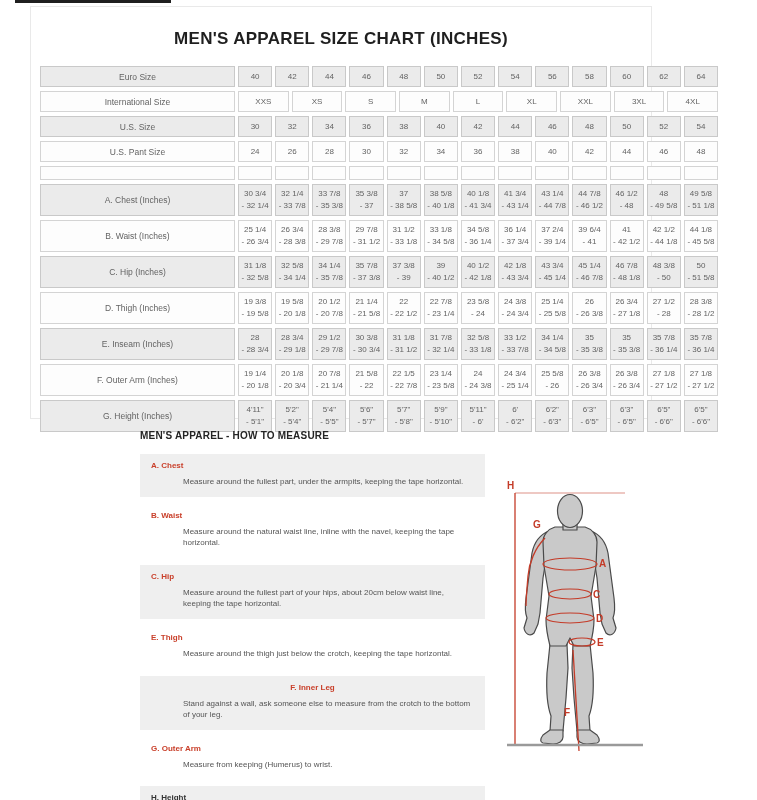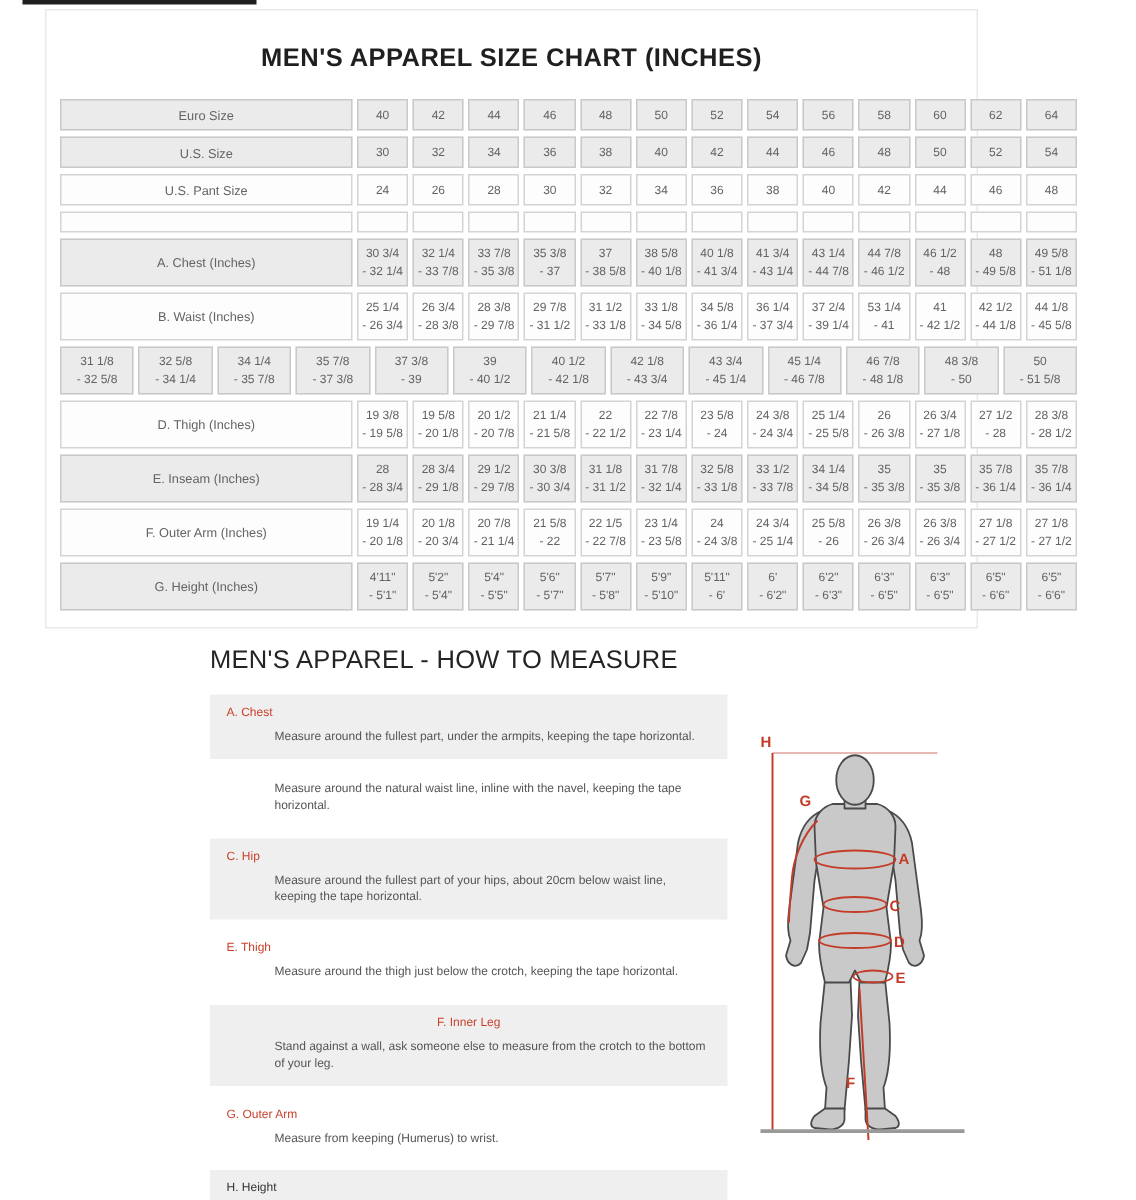--- a/index.html
+++ b/index.html
@@ -26,26 +26,26 @@
   }
   .cell.g{background:#ebebeb;border-color:#c9c9c9;}
   .cell.w{background:#fdfdfd;border-color:#d4d4d4;}
   .lbl{flex:0 0 195px;font-size:8.5px;}
   .hd{flex:1 1 0;font-size:8px;height:21px;}
   .hd.empty{height:14px;}
   .val{flex:1 1 0;font-size:8px;white-space:pre-line;line-height:1.5;padding:3px 0;min-height:31px;}
 
   
   .measure-section{position:absolute;left:140px;top:430px;width:508px;}
-  .m-heading{font-size:17px;font-weight:normal;color:#242424;margin:0 0 13px;letter-spacing:.2px;}
+  .m-heading{font-size:10px;font-weight:bold;color:#242424;margin:0 0 13px;letter-spacing:.2px;}
   .m-flex{display:flex;gap:8px;align-items:flex-start;}
   .m-list{width:345px;flex:none;}
   .m-item{padding:7px 11px 9px;margin-bottom:7px;box-sizing:border-box;}
   .m-item.shaded{background:#efefef;}
-  .m-title{font-size:8px;font-weight:normal;margin-bottom:6px;}
+  .m-title{font-size:8px;font-weight:bold;margin-bottom:6px;}
   .m-text{font-size:8px;color:#555555;line-height:1.45;padding-left:32px;}
   .figure-wrap{width:155px;flex:none;padding-top:4px;}
   .figure-wrap svg text{font-family:"Liberation Sans",sans-serif;font-weight:bold;font-size:10px;}
 </style>
 </head>
 <body>
 
 <div class="top-strip"></div>
 
 <section class="chart-panel">
@@ -59,20 +59,32 @@
         <div class="cell hd g">46</div>
         <div class="cell hd g">48</div>
         <div class="cell hd g">50</div>
         <div class="cell hd g">52</div>
         <div class="cell hd g">54</div>
         <div class="cell hd g">56</div>
         <div class="cell hd g">58</div>
         <div class="cell hd g">60</div>
         <div class="cell hd g">62</div>
         <div class="cell hd g">64</div>
+      </div>
+      <div class="t-row">
+        <div class="cell lbl w">International Size</div>
+        <div class="cell hd w">XXS</div>
+        <div class="cell hd w">XS</div>
+        <div class="cell hd w">S</div>
+        <div class="cell hd w">M</div>
+        <div class="cell hd w">L</div>
+        <div class="cell hd w">XL</div>
+        <div class="cell hd w">XXL</div>
+        <div class="cell hd w">3XL</div>
+        <div class="cell hd w">4XL</div>
       </div>
       <div class="t-row">
         <div class="cell lbl g">U.S. Size</div>
         <div class="cell hd g">30</div>
         <div class="cell hd g">32</div>
         <div class="cell hd g">34</div>
         <div class="cell hd g">36</div>
         <div class="cell hd g">38</div>
         <div class="cell hd g">40</div>
         <div class="cell hd g">42</div>
@@ -157,30 +169,31 @@
         <div class="cell val w">31 1/2
 - 33 1/8</div>
         <div class="cell val w">33 1/8
 - 34 5/8</div>
         <div class="cell val w">34 5/8
 - 36 1/4</div>
         <div class="cell val w">36 1/4
 - 37 3/4</div>
         <div class="cell val w">37 2/4
 - 39 1/4</div>
-        <div class="cell val w">53 1/4
+        <div class="cell val w">39 6/4
 - 41</div>
         <div class="cell val w">41
 - 42 1/2</div>
         <div class="cell val w">42 1/2
 - 44 1/8</div>
         <div class="cell val w">44 1/8
 - 45 5/8</div>
       </div>
       <div class="t-row">
+        <div class="cell lbl g">C. Hip (Inches)</div>
         <div class="cell val g">31 1/8
 - 32 5/8</div>
         <div class="cell val g">32 5/8
 - 34 1/4</div>
         <div class="cell val g">34 1/4
 - 35 7/8</div>
         <div class="cell val g">35 7/8
 - 37 3/8</div>
         <div class="cell val g">37 3/8
 - 39</div>
@@ -322,20 +335,21 @@
 
 <section class="measure-section">
   <h2 class="m-heading">MEN'S APPAREL - HOW TO MEASURE</h2>
   <div class="m-flex">
     <div class="m-list" id="measure-list">
         <div class="m-item shaded">
           <div class="m-title" style="color: rgb(201, 64, 43);">A. Chest</div>
           <div class="m-text">Measure around the fullest part, under the armpits, keeping the tape horizontal.</div>
         </div>
         <div class="m-item">
+          <div class="m-title" style="color: rgb(201, 64, 43);">B. Waist</div>
           <div class="m-text">Measure around the natural waist line, inline with the navel, keeping the tape horizontal.</div>
         </div>
         <div class="m-item shaded">
           <div class="m-title" style="color: rgb(201, 64, 43);">C. Hip</div>
           <div class="m-text">Measure around the fullest part of your hips, about 20cm below waist line, keeping the tape horizontal.</div>
         </div>
         <div class="m-item">
           <div class="m-title" style="color: rgb(201, 64, 43);">E. Thigh</div>
           <div class="m-text">Measure around the thigh just below the crotch, keeping the tape horizontal.</div>
         </div>

